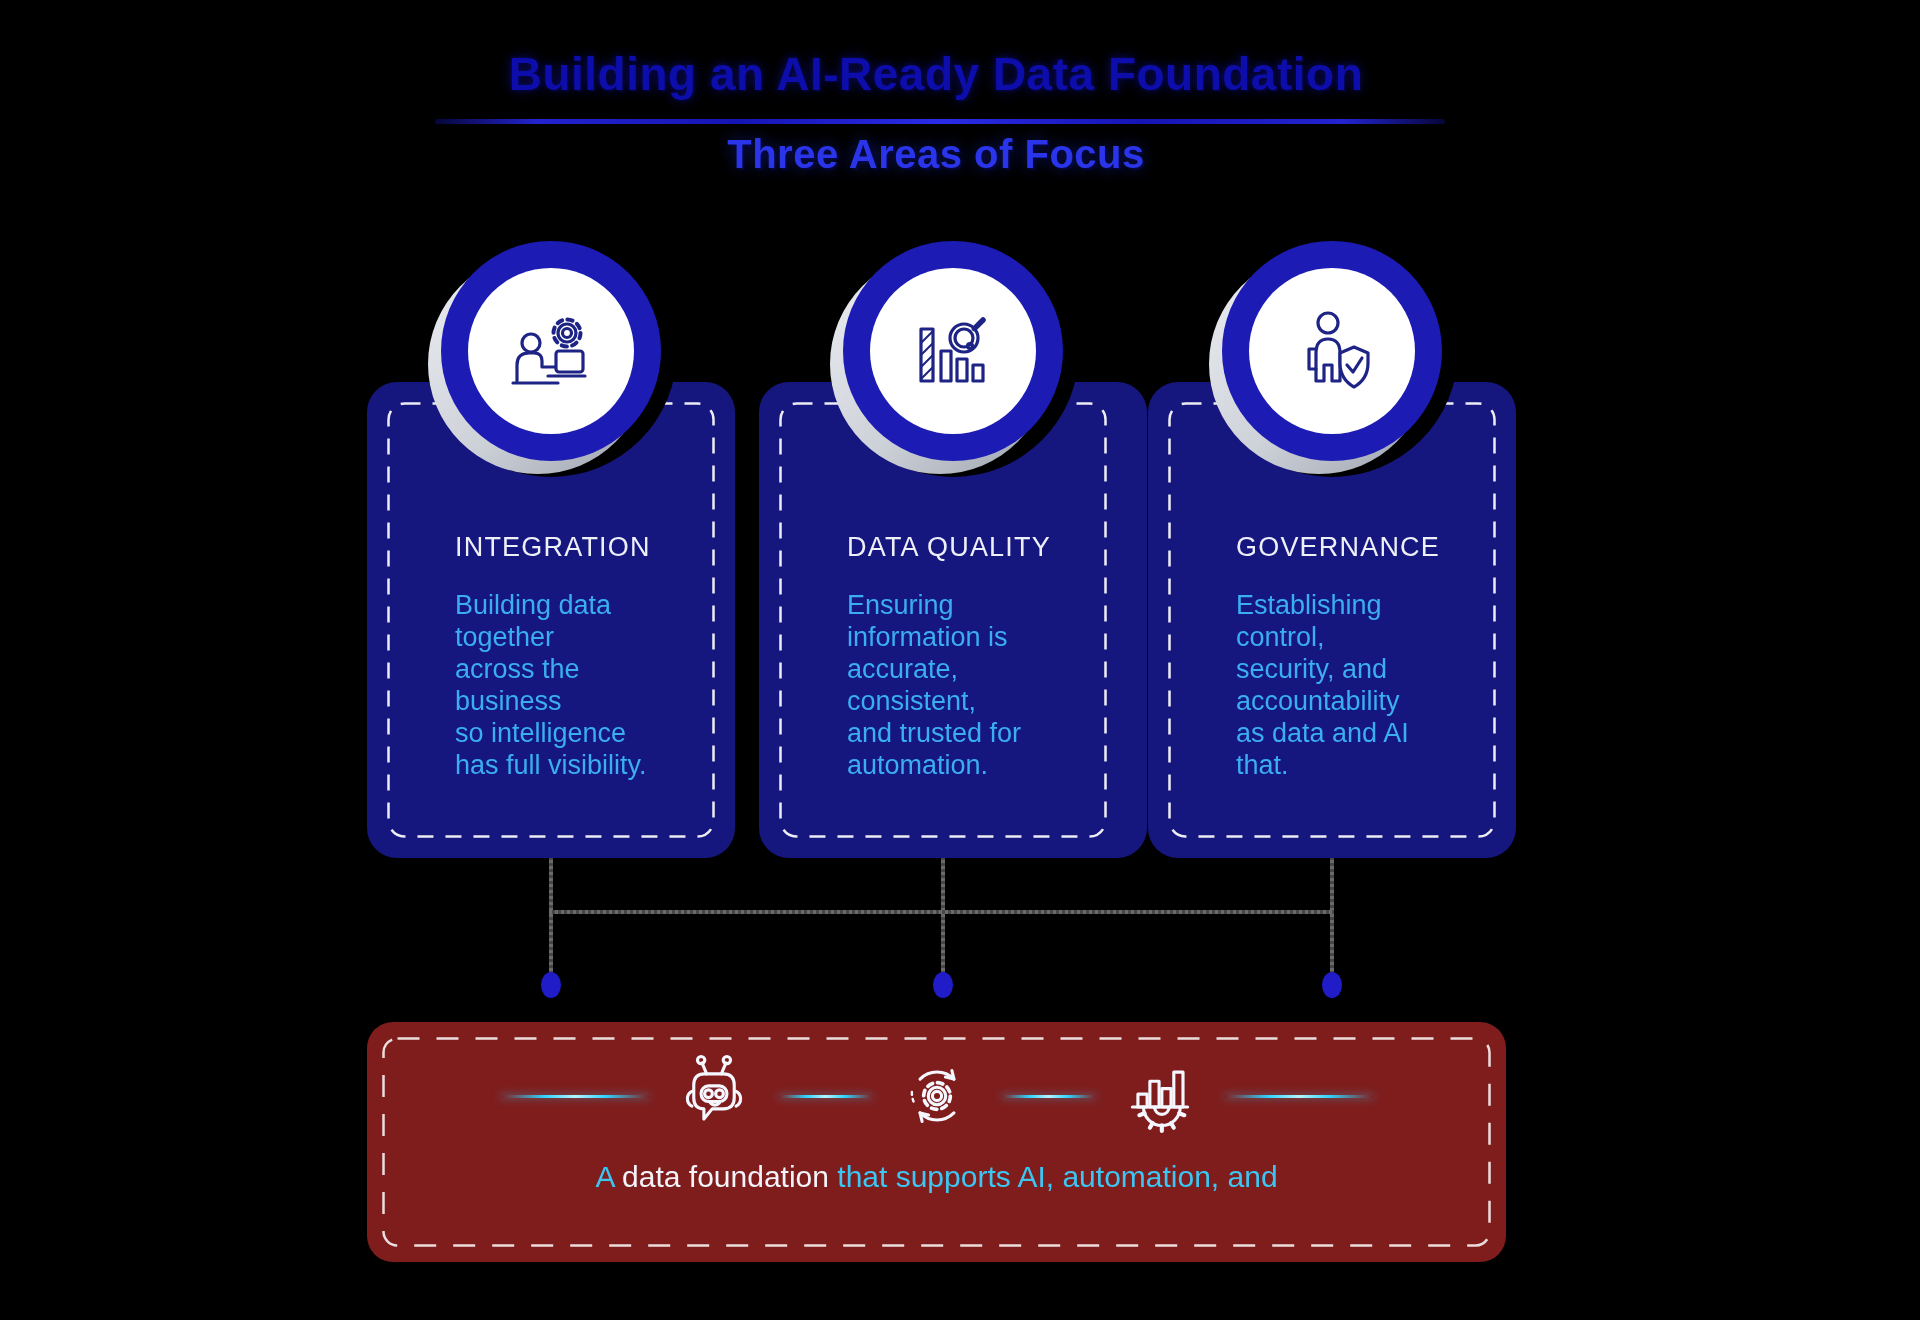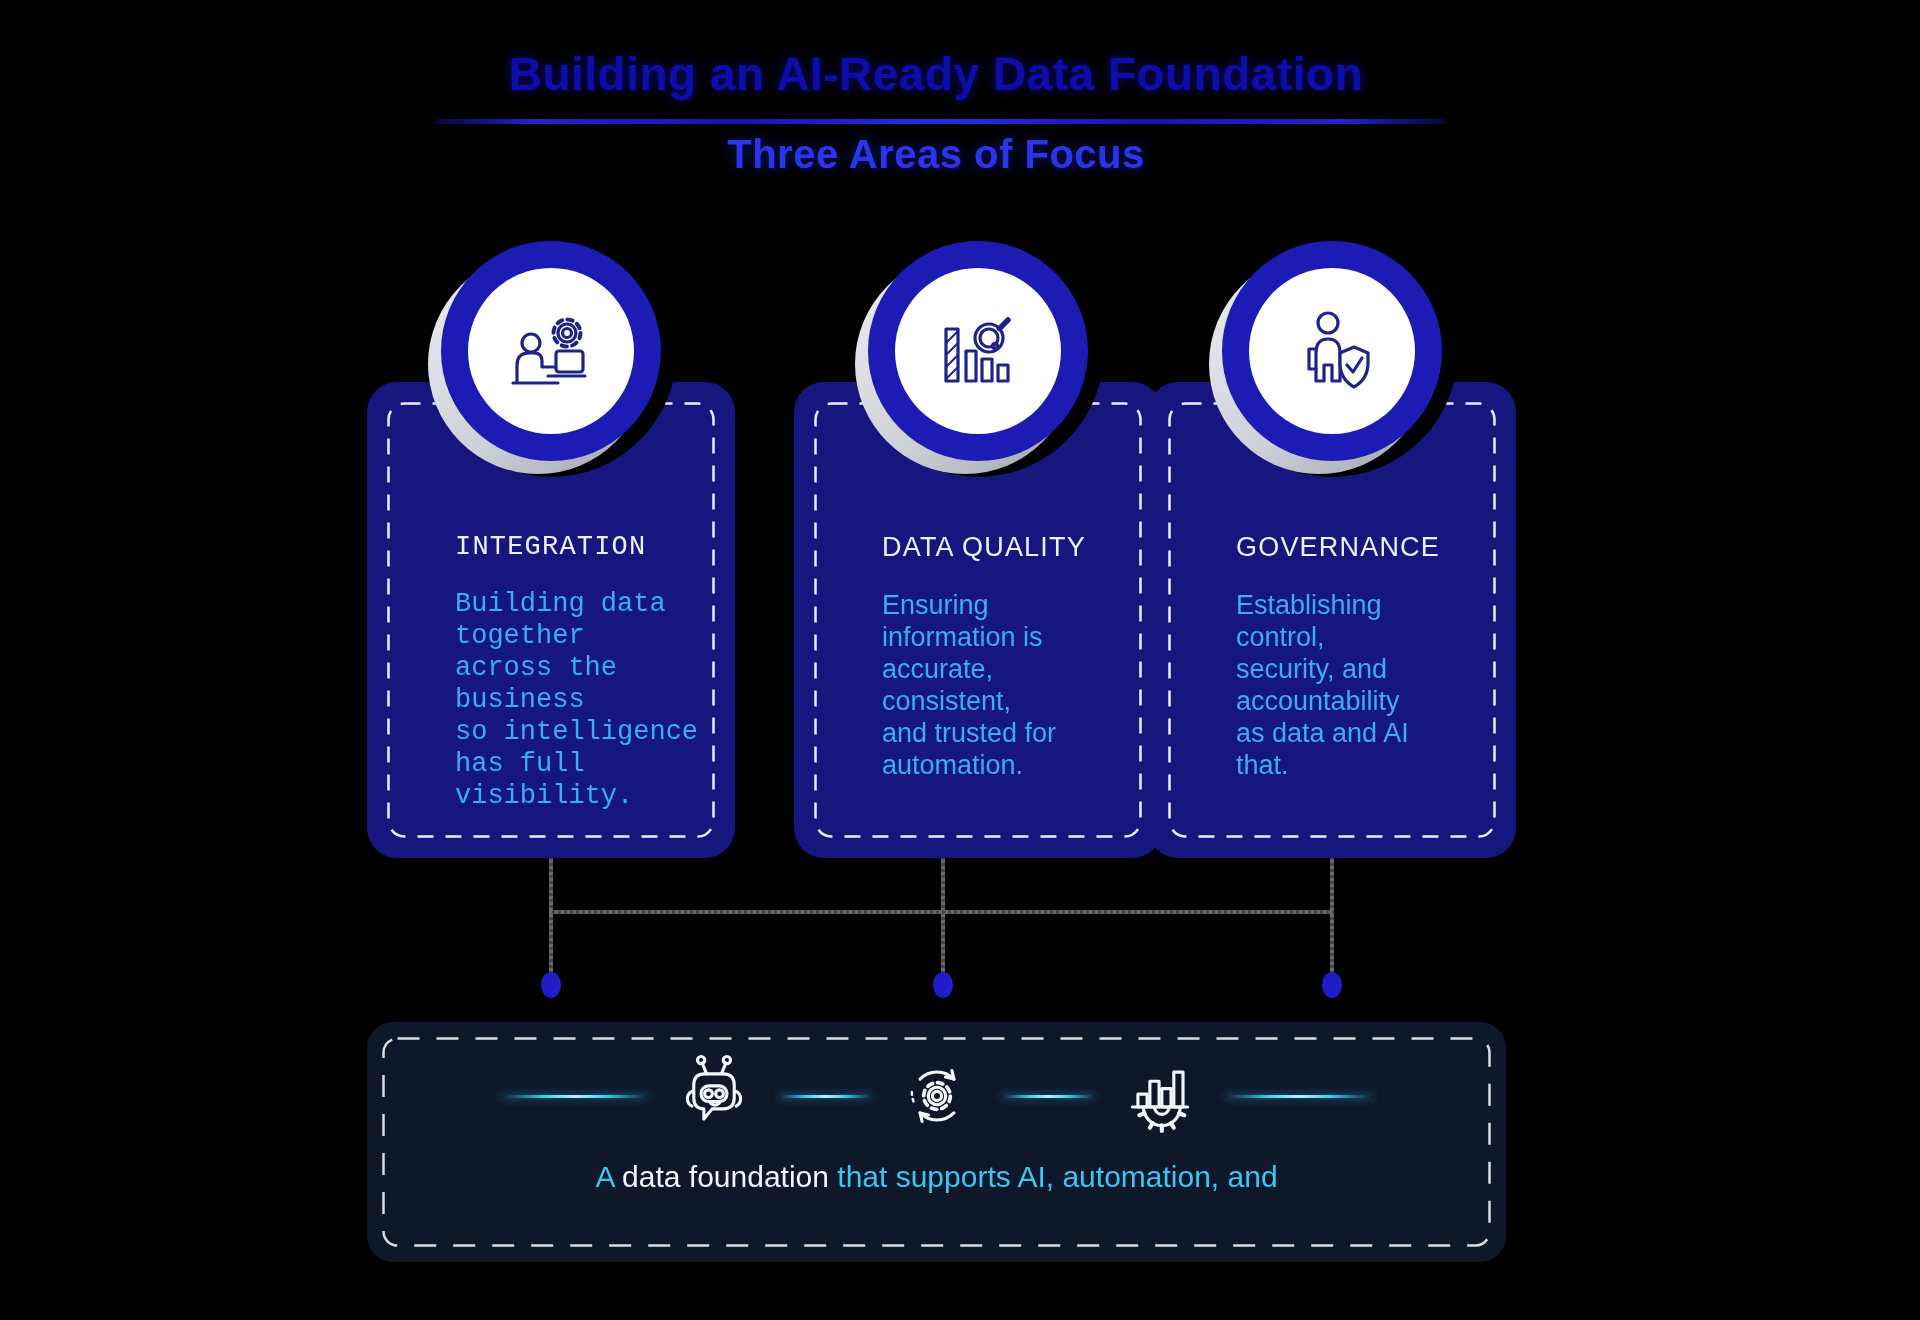--- a/index.html
+++ b/index.html
@@ -26,21 +26,21 @@
   .badge svg{position:absolute;left:60px;top:60px;z-index:5;}
 
   .card-text{position:absolute;left:88px;right:26px;top:150px;z-index:6;text-align:left;}
   .card-text h2{margin:0 0 26px 0;font-size:27px;font-weight:400;letter-spacing:1.2px;color:#eef0f8;}
   .card-line{font-size:27px;line-height:32px;color:#3aaef0;}
 
   .vline{position:absolute;width:4px;background:repeating-linear-gradient(0deg,#6a6a6a 0 3px,#474747 3px 6px);}
   .hline{position:absolute;height:4px;background:repeating-linear-gradient(90deg,#6a6a6a 0 3px,#474747 3px 6px);}
   .dot{position:absolute;width:20px;height:26px;border-radius:50%;background:#1f1cc8;}
 
-  .banner{position:absolute;left:367px;top:1022px;width:1139px;height:240px;border-radius:26px;background:#0f172a;}
+  .banner{position:absolute;left:367px;top:1022px;width:1139px;height:240px;border-radius:26px;background:#7f1d1d;}
   .banner .dash{position:absolute;left:15px;top:15px;}
   .icon-row{position:absolute;left:0;right:0;top:24px;height:100px;display:flex;align-items:center;justify-content:center;gap:18px;}
   .divider{height:3px;border-radius:2px;
         background:linear-gradient(90deg,rgba(47,212,255,0) 0%,#2fd4ff 30%,#b5f3ff 50%,#2fd4ff 70%,rgba(47,212,255,0) 100%);
         box-shadow:0 0 9px rgba(47,212,255,.55);}
   .divider.outer{width:150px;}
   .divider.inner{width:95px;}
   .banner-text{position:absolute;left:0;right:0;top:134px;text-align:center;font-size:30px;line-height:42px;}
   .txt-cyan{color:#3cc6f4;}
   .txt-white{color:#f2f4fa;}
@@ -57,21 +57,21 @@
   <div class="centerband subtitle">Three Areas of Focus</div>
 
   <div class="vline" style="left:549px;top:855px;height:122px;"></div>
   <div class="vline" style="left:941px;top:855px;height:122px;"></div>
   <div class="vline" style="left:1330px;top:855px;height:122px;"></div>
   <div class="hline" style="left:549px;top:910px;width:785px;"></div>
   <div class="dot" style="left:541px;top:972px;"></div>
   <div class="dot" style="left:933px;top:972px;"></div>
   <div class="dot" style="left:1322px;top:972px;"></div>
 
-  <div class="card" style="left:367px;font-family:Liberation Mono, monospace;">
+  <div class="card" style="left:367px;">
     <svg class="dash" width="328" height="436">
       <rect x="1.5" y="1.5" width="325" height="433" rx="16" fill="none" stroke="rgba(255,255,255,.92)" stroke-width="2.5" stroke-dasharray="16 12"></rect>
     </svg>
     <div class="halo"></div>
     <div class="crescent"></div>
     <div class="badge">
       <div class="badge-inner"></div>
       <svg width="100" height="100" viewBox="0 0 100 100" fill="none" stroke="#1e2486" stroke-width="3.2" stroke-linecap="round" stroke-linejoin="round">
         <circle cx="66" cy="32" r="13.5" stroke-dasharray="5.3 5.3" stroke-width="4"></circle>
         <circle cx="66" cy="32" r="9" fill="#fff"></circle>
@@ -87,21 +87,21 @@
       <h2>INTEGRATION</h2>
       <div class="card-line">Building data</div>
       <div class="card-line">together</div>
       <div class="card-line">across the</div>
       <div class="card-line">business</div>
       <div class="card-line">so intelligence</div>
       <div class="card-line">has full visibility.</div>
     </div>
   </div>
 
-  <div class="card" style="left:794px;">
+  <div class="card" style="left:759px;padding-left:20px;">
     <svg class="dash" width="328" height="436">
       <rect x="1.5" y="1.5" width="325" height="433" rx="16" fill="none" stroke="rgba(255,255,255,.92)" stroke-width="2.5" stroke-dasharray="16 12"></rect>
     </svg>
     <div class="halo"></div>
     <div class="crescent"></div>
     <div class="badge">
       <div class="badge-inner"></div>
       <svg width="100" height="100" viewBox="0 0 100 100" fill="none" stroke="#1e2486" stroke-width="3.2" stroke-linecap="round" stroke-linejoin="round">
         <rect x="18" y="28" width="12" height="52"></rect>
         <path d="M18,42 L30,30 M18,54 L30,42 M18,66 L30,54 M18,78 L30,66" stroke-width="2"></path>

